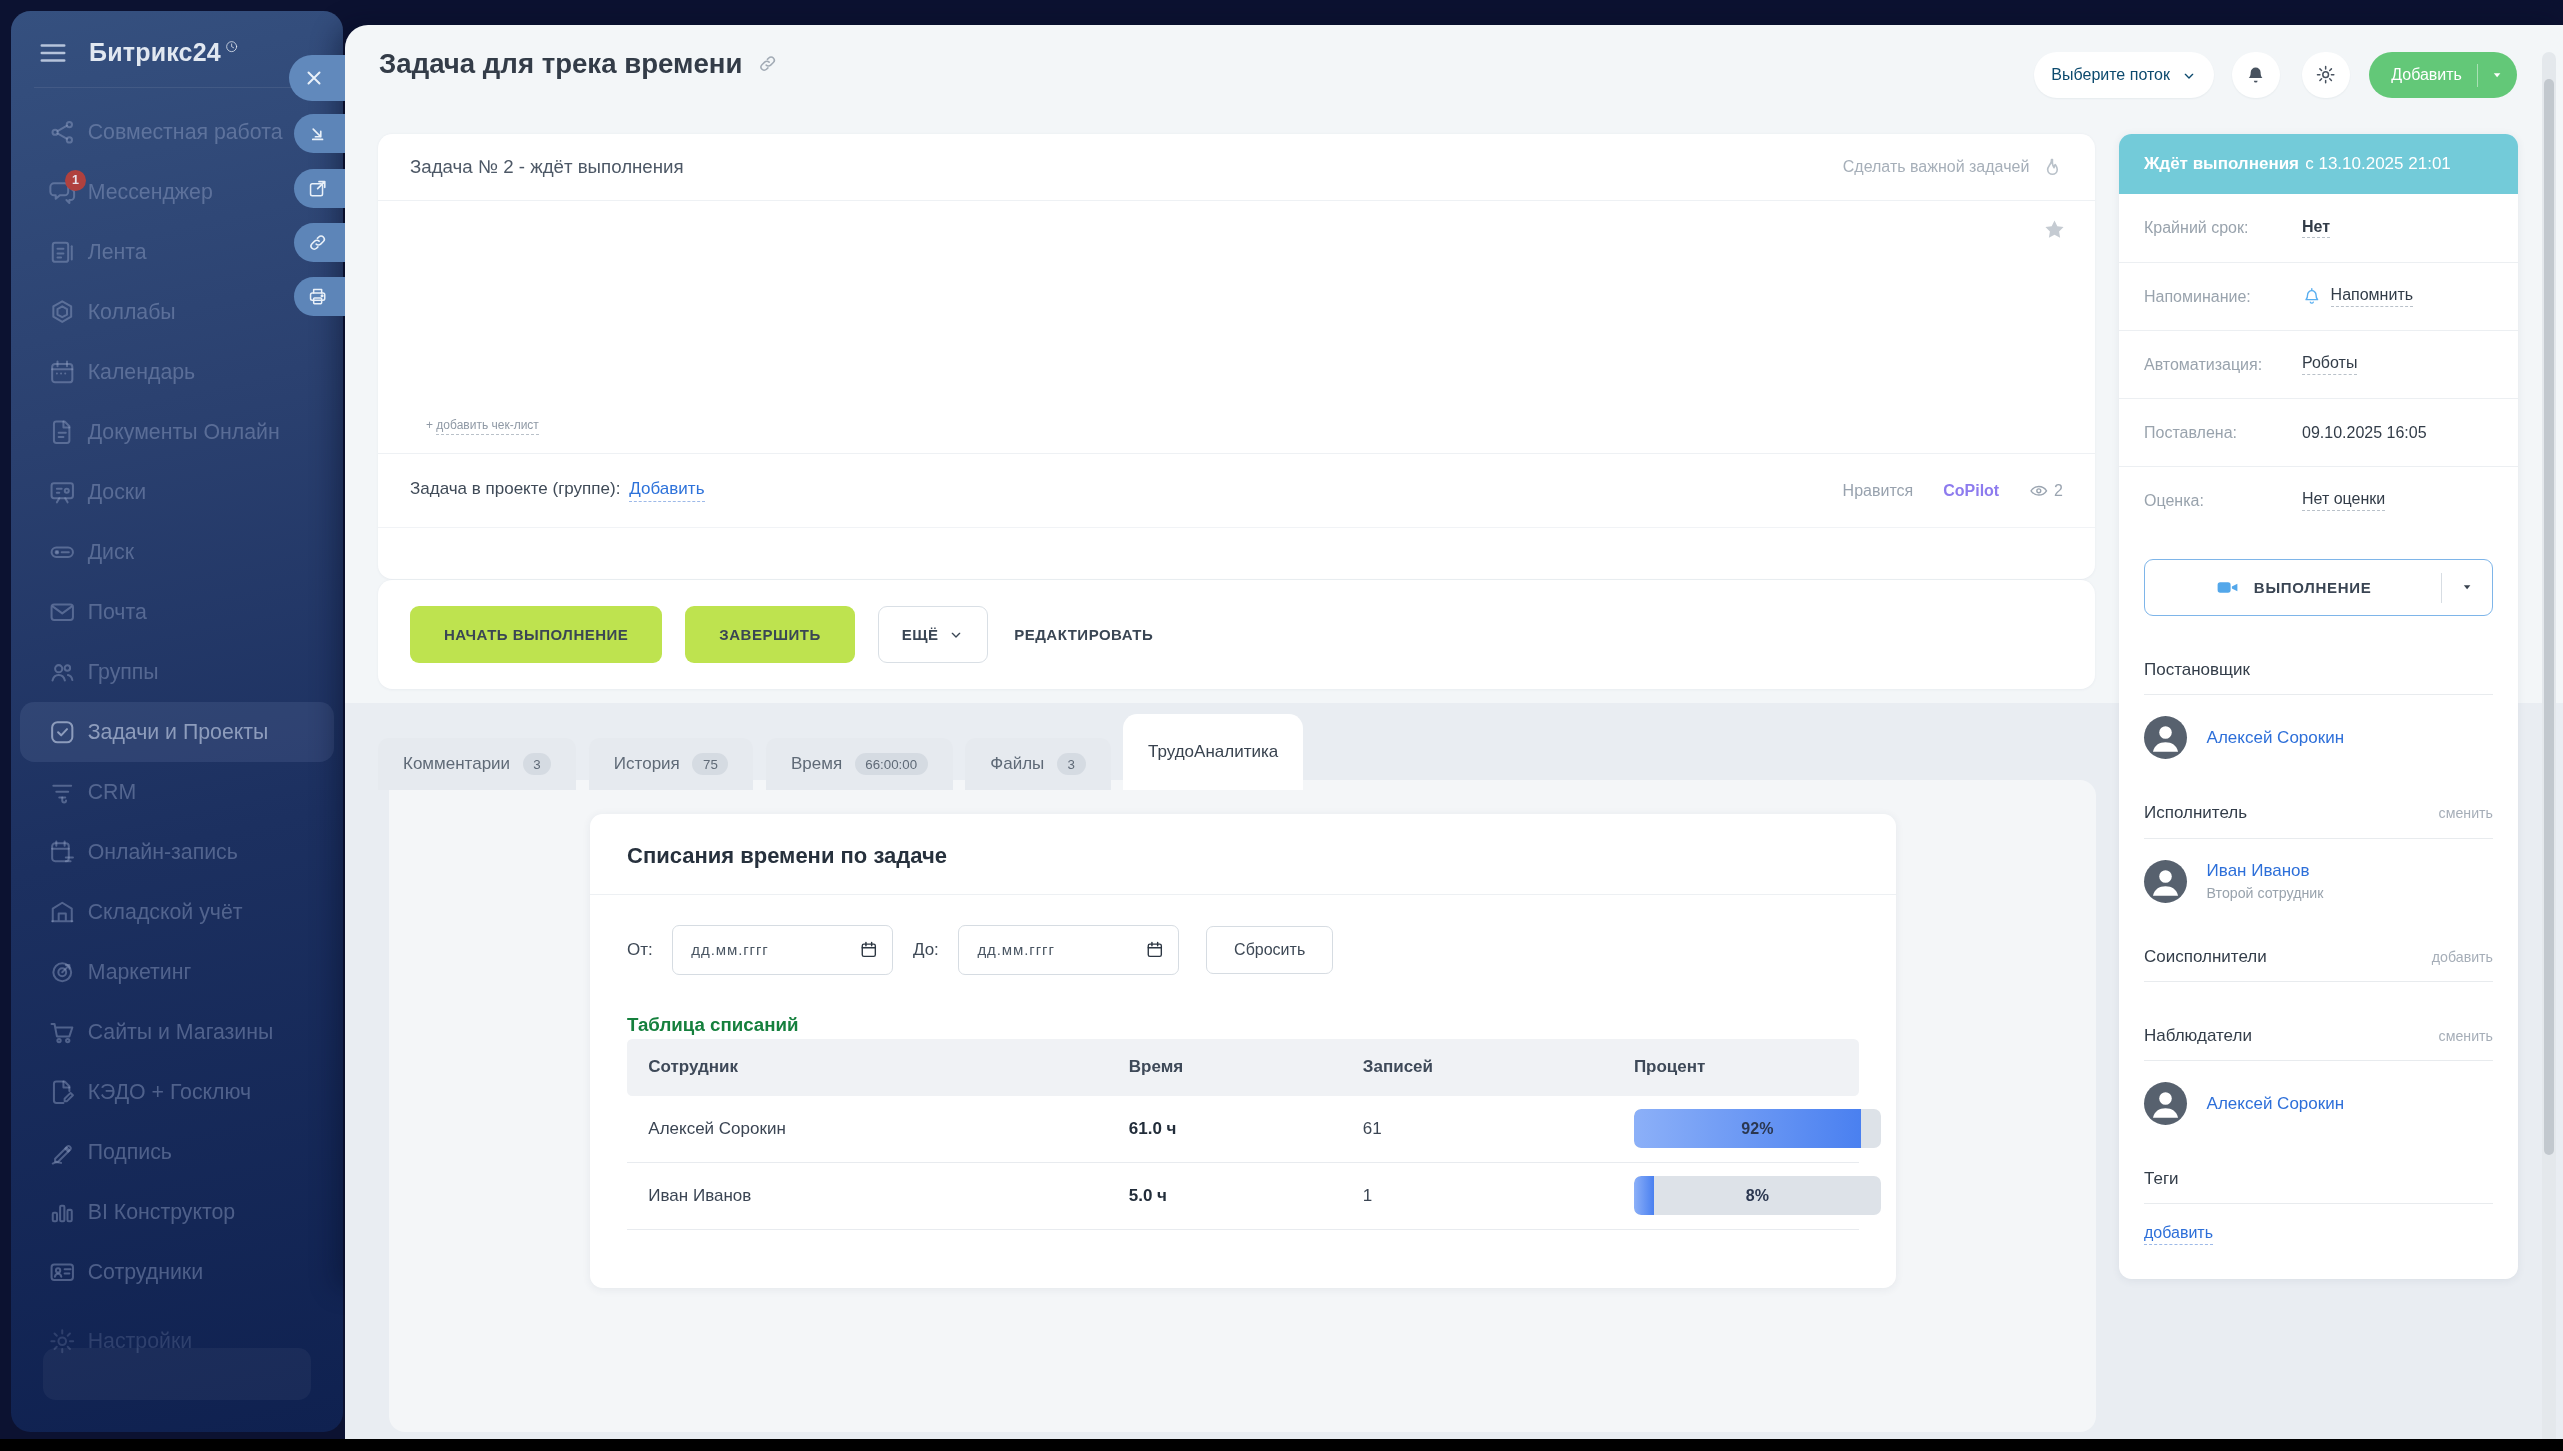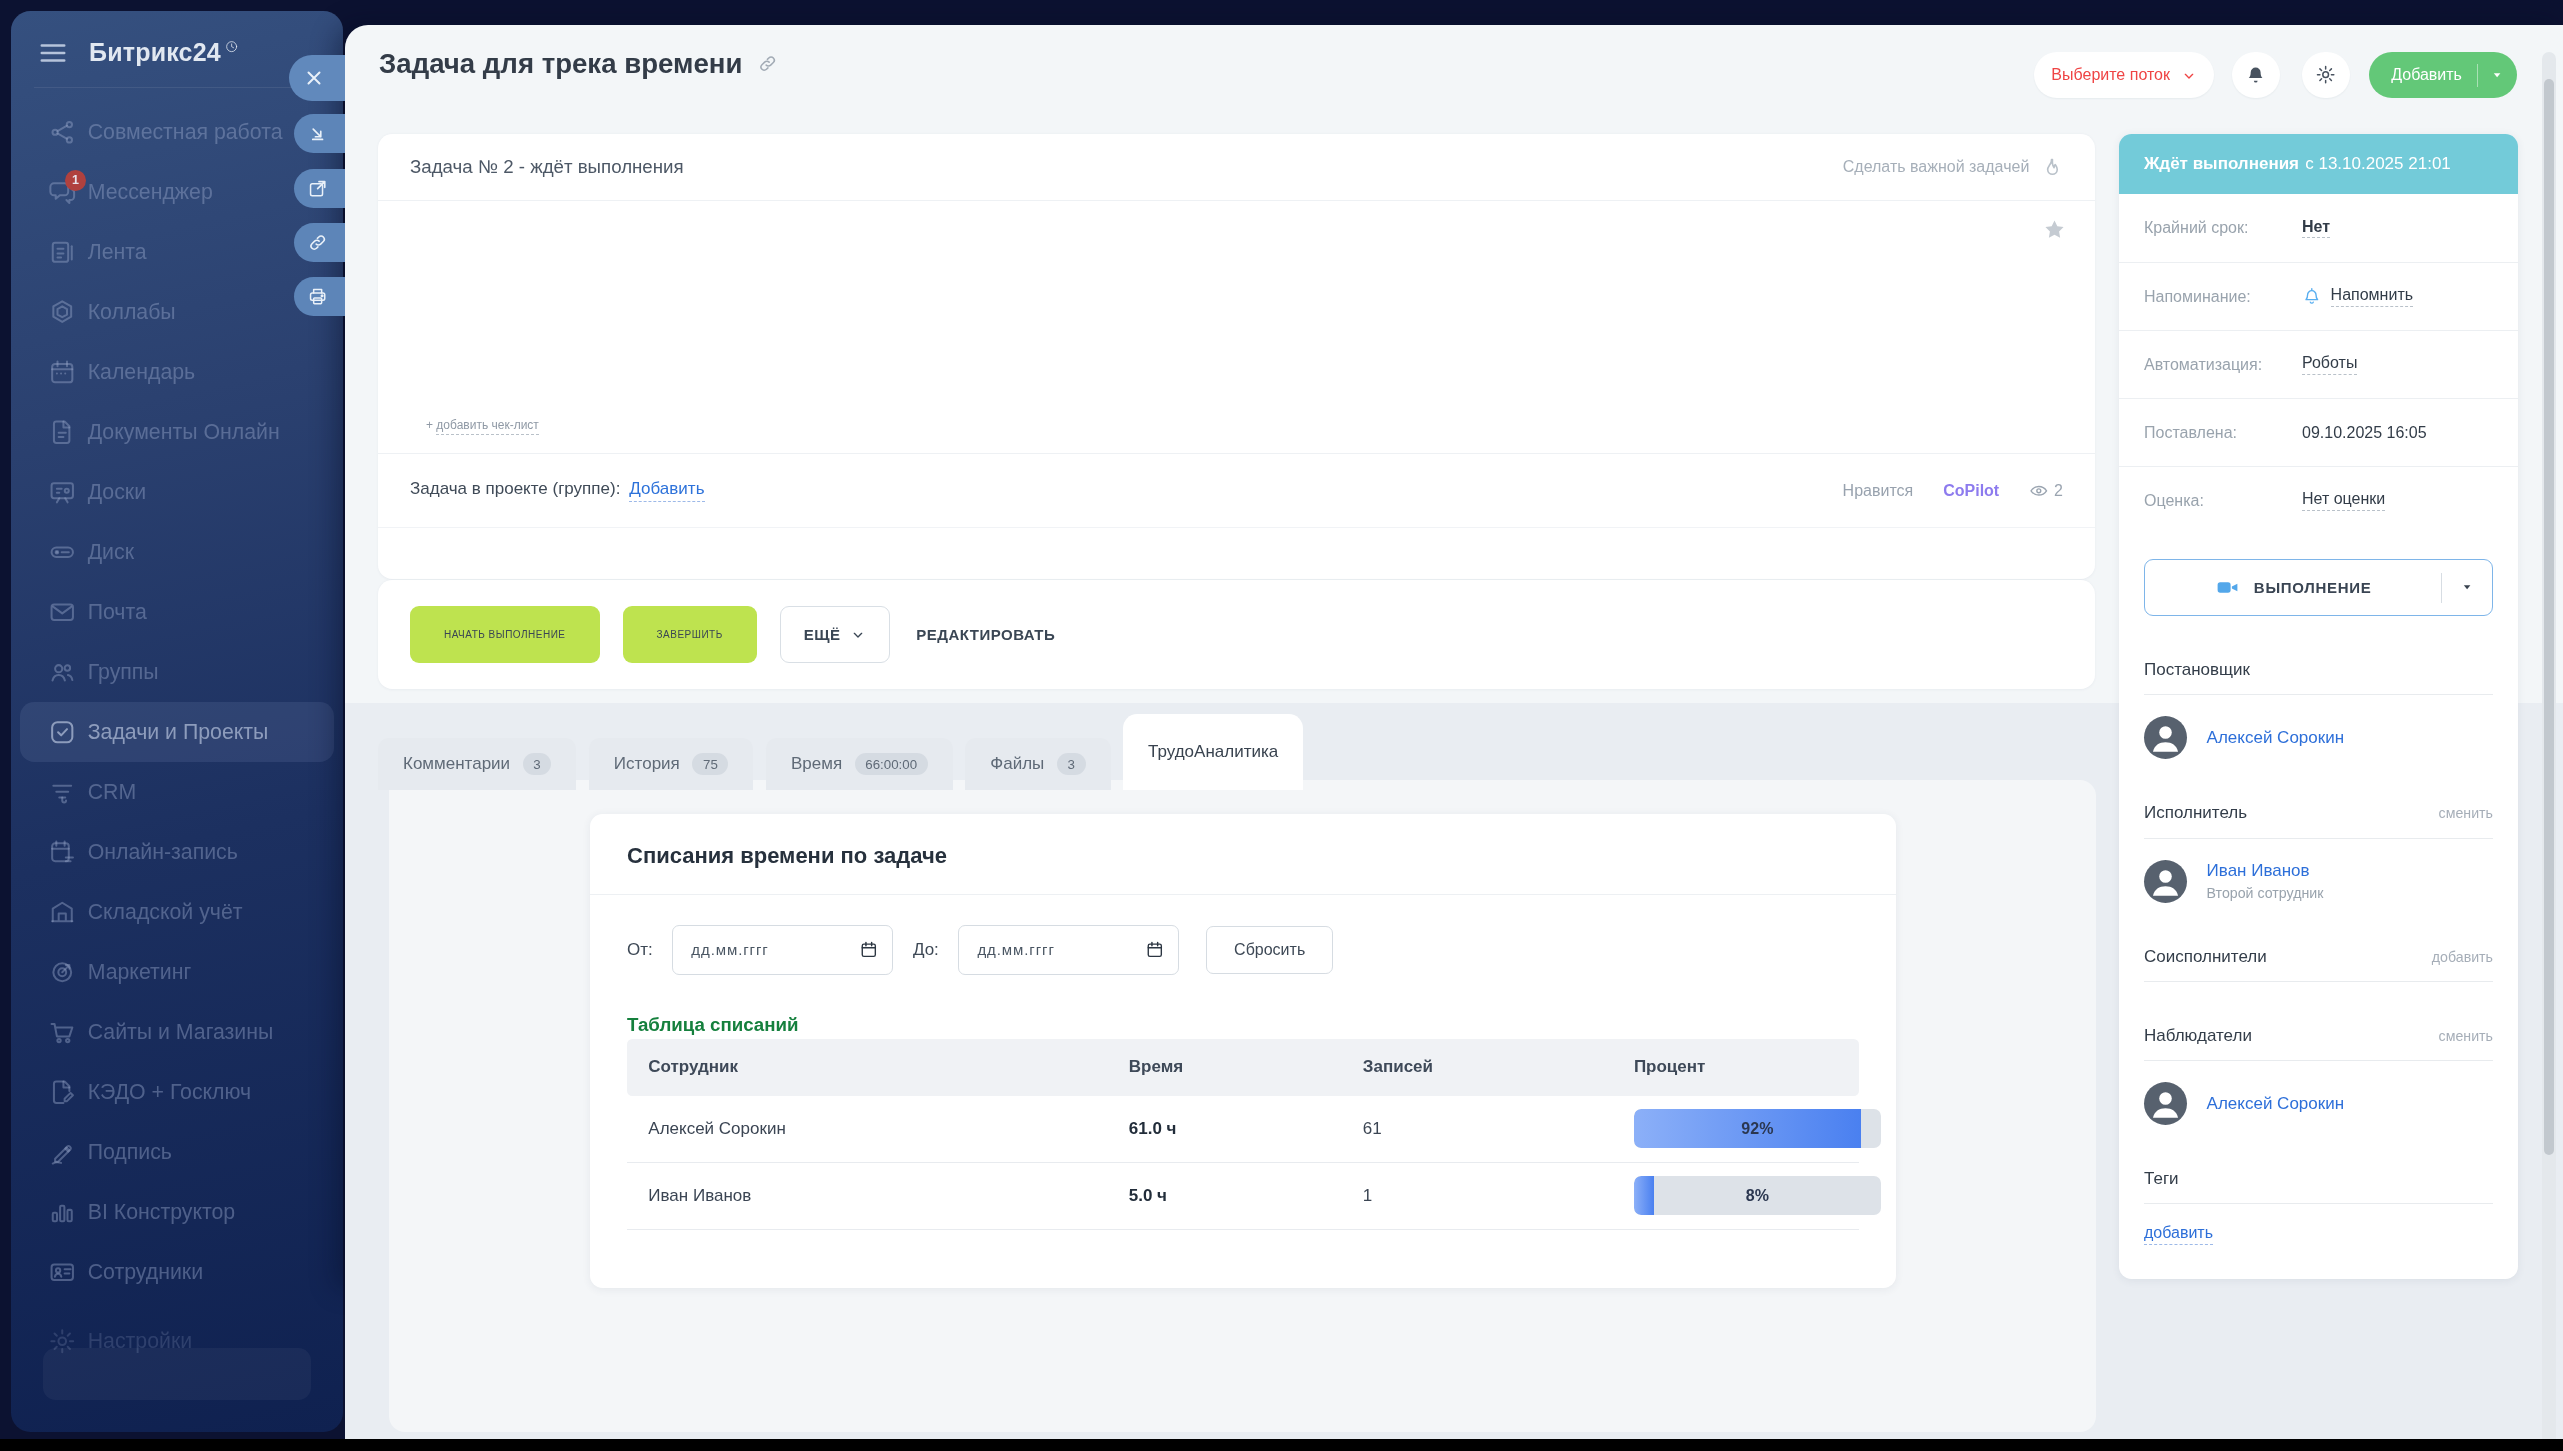--- a/index.html
+++ b/index.html
@@ -41,21 +41,21 @@
 
   
   #panel { position:absolute; left:345px; top:25px; width:2218px; height:1262px;
     background:#f3f6f8; border-radius:23px 0 0 0; box-shadow:-7.1px 0 27px rgba(5,10,35,.45); }
   .gray-zone { position:absolute; left:0; top:678px; width:2218px; height:749px; background:#e9edf2; }
 
   
   .pg-title { position:absolute; left:34px; top:23px; font-size:27.6px; font-weight:700; color:#333c48; display:flex; align-items:center; gap:14.2px;}
   .pg-title .lnk { width:21.3px; height:21.3px; color:#a2abb5; cursor:pointer;}
   .hdr-pill { position:absolute; top:27px; height:46px; background:#fff; border-radius:23px; display:flex; align-items:center;
-    justify-content:center; gap:10.7px; color:#ef4444; font-size:16px; cursor:pointer; box-shadow:0 0.9px 1.8px rgba(40,60,90,.06);}
+    justify-content:center; gap:10.7px; color:#0c4a6e; font-size:16px; cursor:pointer; box-shadow:0 0.9px 1.8px rgba(40,60,90,.06);}
   .hp-stream { right:349px; width:180px; }
   .hp-bell   { right:283px; width:48px; color:#48525f;}
   .hp-gear   { right:213px; width:48px; color:#48525f;}
   .hp-bell svg,.hp-gear svg { width:21.3px; height:21.3px;}
   .hp-stream svg { width:16px; height:16px; margin-top:1.8px;}
   .hdr-add { position:absolute; top:27px; right:46px; width:148px; height:46px; background:#63c878; border-radius:23px;
     display:flex; align-items:center; color:#fff; font-size:16px; cursor:pointer;}
   .hdr-add .lbl { flex:1; text-align:center; padding-left:7.1px;}
   .hdr-add .sep { width:0.9px; height:23px; background:rgba(255,255,255,.45);}
   .hdr-add .car { width:39px; display:flex; align-items:center; justify-content:center;}
@@ -77,21 +77,21 @@
   .tc-project a.add { color:#2d72da; border-bottom:0.9px dashed #9db9e8; padding-bottom:1.8px; cursor:pointer; text-decoration:none;}
   .tc-social { display:flex; align-items:center; gap:30px; font-size:16px;}
   .tc-like { color:#98a2ae; cursor:pointer;}
   .tc-copilot { color:#8d7bee; font-weight:600; cursor:pointer;}
   .tc-views { display:flex; align-items:center; gap:5.3px; color:#9aa4b0;}
   .tc-views svg { width:19.6px; height:19.6px;}
 
   
   #btn-card { position:absolute; left:33px; top:555px; width:1717px; height:109px; background:#fff; border-radius:14.2px;
     box-shadow:0 0.9px 2.7px rgba(40,60,90,.05); display:flex; align-items:center; gap:23px; padding:0 32px;}
-  .btn-lime { height:57px; border-radius:9px; background:#bee34f; border:none; color:#3a4654; font-size:10px; font-weight:400;
+  .btn-lime { height:57px; border-radius:9px; background:#bee34f; border:none; color:#3a4654; font-size:15px; font-weight:700;
     letter-spacing:0.5px; padding:0 34px; cursor:pointer; font-family:inherit;}
   .btn-more { height:57px; border-radius:9px; background:#fff; border:0.9px solid #d9dfe5; color:#3a4654; font-size:15px; font-weight:800;
     letter-spacing:0.5px; padding:0 23px; cursor:pointer; display:flex; align-items:center; gap:9px; font-family:inherit;}
   .btn-more svg { width:16px; height:16px;}
   .btn-edit { font-size:15px; font-weight:800; letter-spacing:0.5px; color:#3a4654; cursor:pointer; margin-left:3.6px;}
 
   
   #tabs { position:absolute; left:33px; top:689px; height:76px; display:flex; align-items:flex-end; gap:12.5px; z-index:5;}
   .tab { height:52px; border-radius:10.7px 10.7px 0 0; background:#e6eaef; display:flex; align-items:center; gap:12.5px;
     padding:0 25px; font-size:17px; color:#5f6a77; cursor:pointer;}

